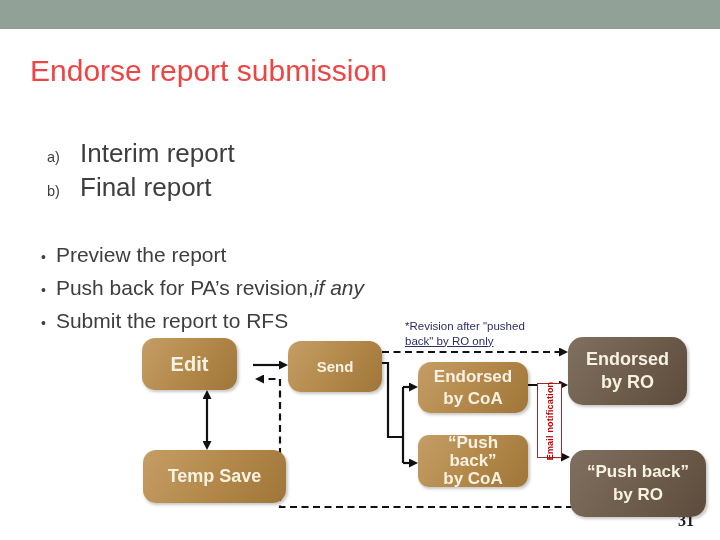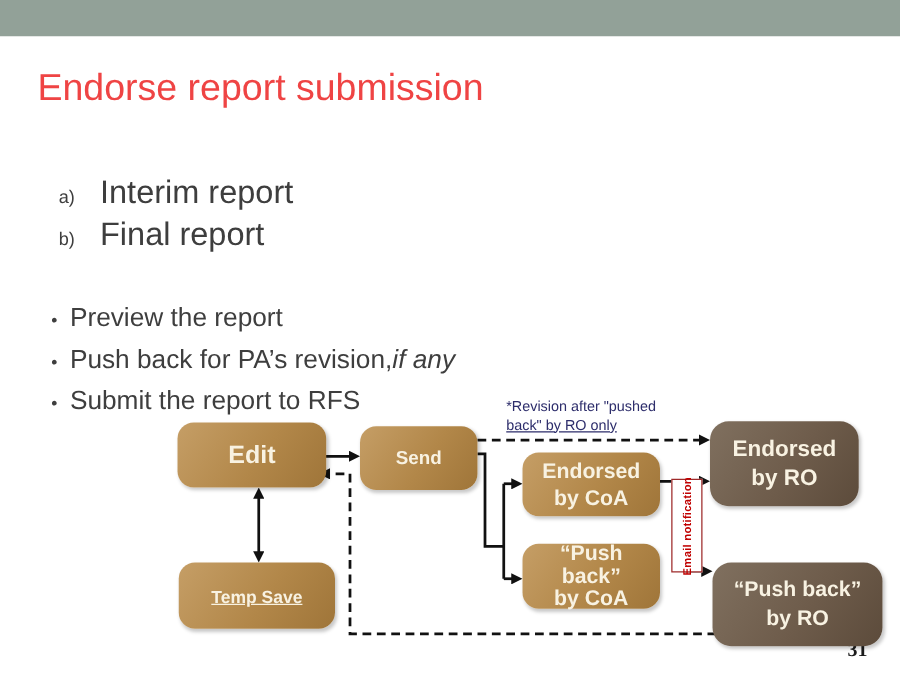--- a/index.html
+++ b/index.html
@@ -29,25 +29,25 @@
   #connectors { position:absolute; left:0; top:0; z-index:1; }
 
   .box {
     position:absolute; z-index:2; border-radius:13px;
     display:flex; align-items:center; justify-content:center; text-align:center;
     color:#f8f2e2; font-weight:bold; white-space:pre-line;
     box-shadow:1.5px 2px 3px rgba(0,0,0,0.22);
   }
   .tan   { background:linear-gradient(125deg,#c59e66 0%,#b28749 55%,#9f7539 100%); }
   .brown { background:linear-gradient(125deg,#80705f 0%,#6e5c4b 55%,#5c4b3b 100%); }
-  #box-edit { left:142px; top:338px; width:119px; height:52px; font-size:20px; }
+  #box-edit { left:142px; top:338px; width:95px; height:52px; font-size:20px; }
   #box-send { left:288px; top:341px; width:94px;  height:51px; font-size:15px; }
-  #box-temp { left:143px; top:450px; width:125px; height:53px; font-size:14px;text-decoration:underline; }
+  #box-temp { left:143px; top:450px; width:143px; height:53px; font-size:18px; }
   #box-ecoa { left:418px; top:362px; width:110px; height:51px; font-size:17px; line-height:1.25; }
-  #box-pcoa { left:418px; top:435px; width:110px; height:52px; font-size:17px; line-height:1.05; }
+  #box-pcoa { left:418px; top:435px; width:110px; height:52px; font-size:17px; line-height:1.05;border-radius:11px; }
   #box-ero  { left:568px; top:337px; width:119px; height:68px; font-size:18px; line-height:1.3; border-radius:15px; }
   #box-pro  { left:570px; top:450px; width:136px; height:67px; font-size:17px; line-height:1.3; border-radius:15px; }
 
   .email-box {
     position:absolute; left:537px; top:383px; width:25px; height:75px; z-index:2;
     border:1.5px solid #9e2a2a; background:#ffffff; box-sizing:border-box;
   }
   .email-box .vtext {
     position:absolute; left:50%; top:50%;
     transform:translate(-50%,-50%) rotate(-90deg);

